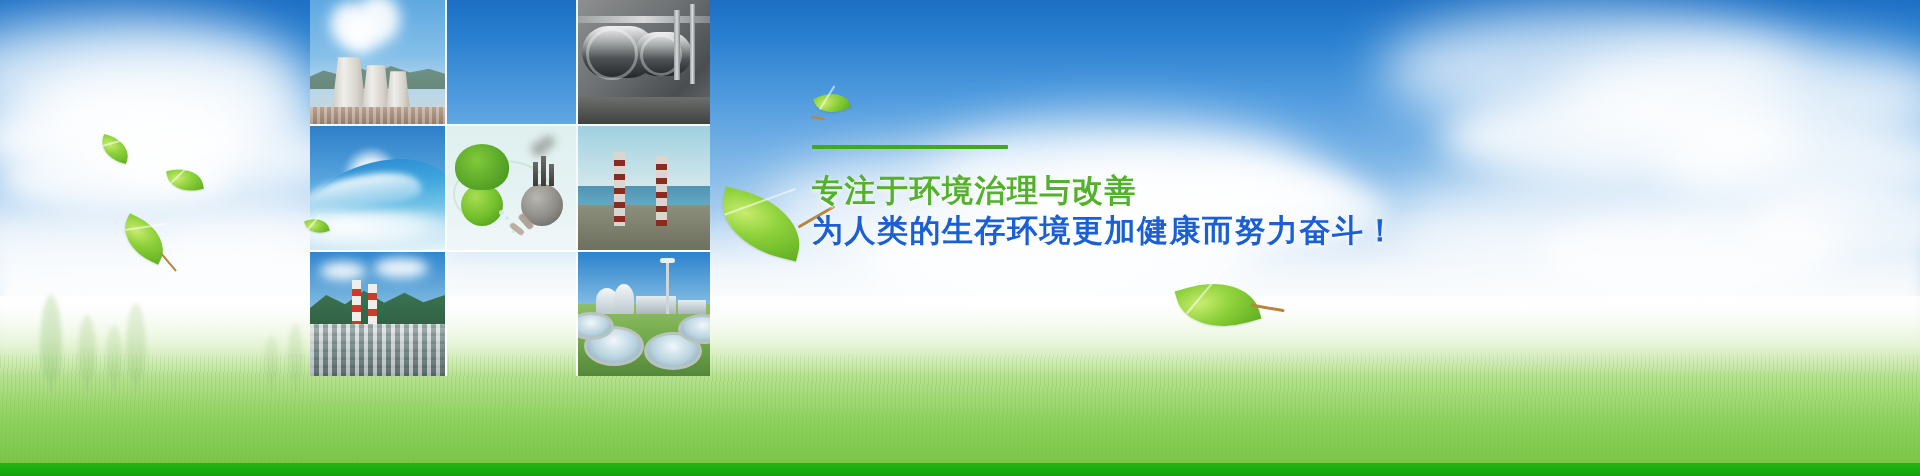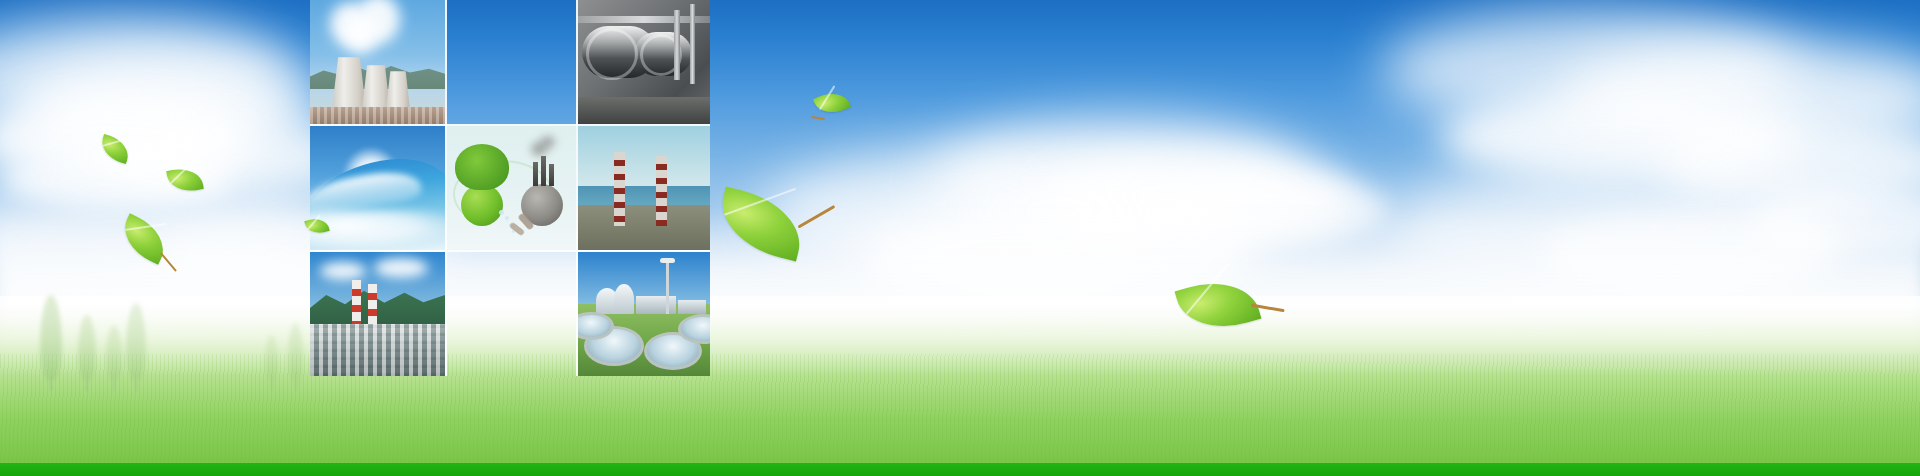--- a/index.html
+++ b/index.html
@@ -380,15 +380,20 @@
     <div class="blade"></div>
       <div class="vein"></div>
     <div class="stem" style="left:74px;top:6px;width:42px;height:3px;transform:rotate(-44deg);"></div>
   </div>
   <div class="leaf" style="left:1180px;top:280px;width:76px;height:50px;transform:rotate(-16deg);">
     <div class="blade"></div>
       <div class="vein"></div>
     <div class="stem" style="left:68px;top:40px;width:34px;height:3px;transform:rotate(26deg);"></div>
   </div>
 
+  <div class="copy">
+    <div class="rule"></div>
+    <div class="headline">专注于环境治理与改善</div>
+    <div class="subline">为人类的生存环境更加健康而努力奋斗！</div>
+  </div>
 
   <div class="green-bar"></div>
 </div>
 
 </body></html>

